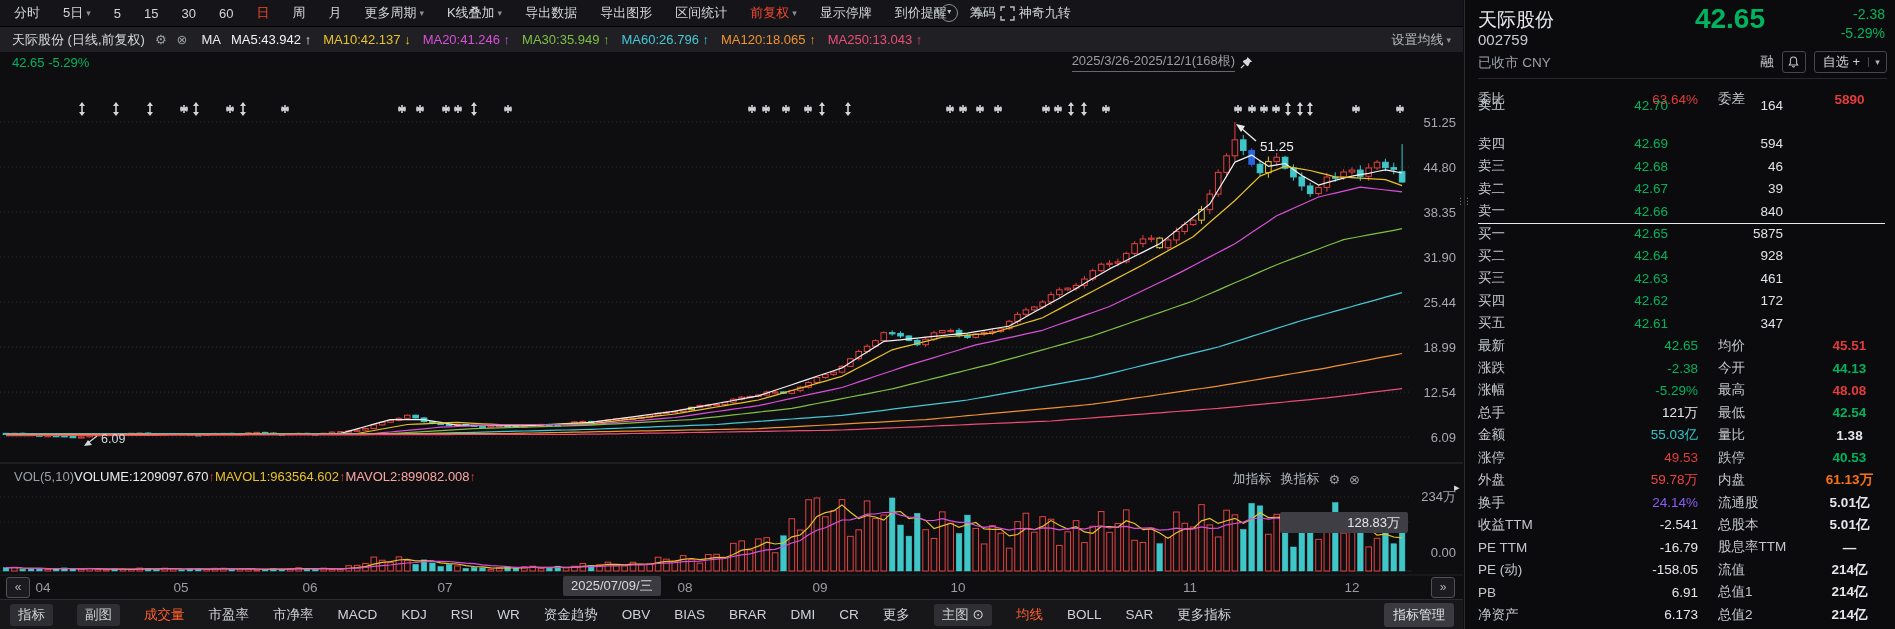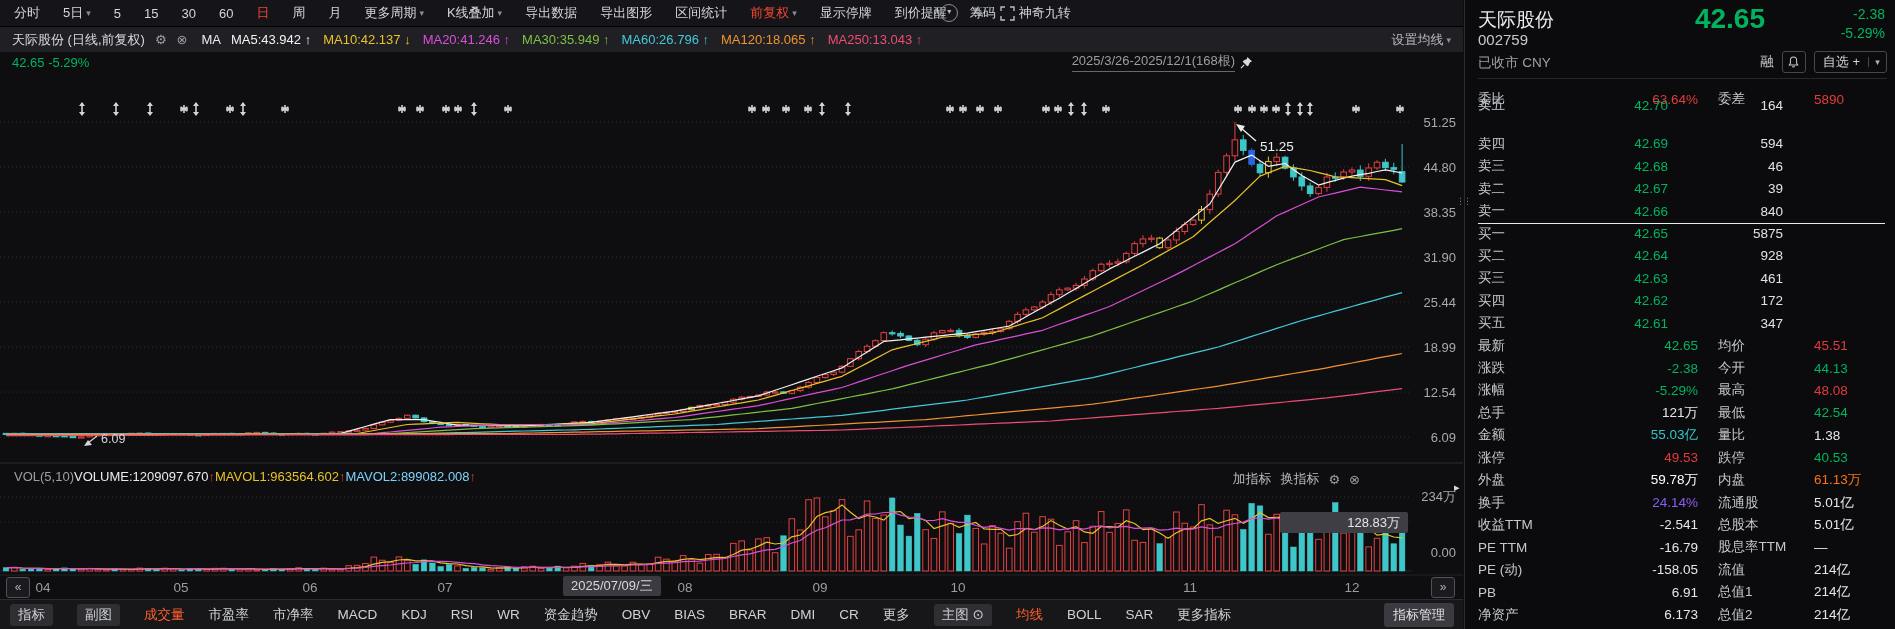--- a/index.html
+++ b/index.html
@@ -42,21 +42,21 @@
   .tabchip{background:#2e2e33;border-radius:3px;padding:2px 8px;}
   #manageBtn{position:absolute;right:9px;top:3px;background:#3a3a40;border-radius:3px;
              padding:3px 9px;color:#e0e2e5;font-size:13px;}
   
   #panel{left:1464px;top:0;width:431px;height:629px;background:#0b0b0d;border-left:1px solid #2b2b30;
          box-sizing:border-box;z-index:4;}
   .prow{position:absolute;left:0;width:431px;height:22px;display:flex;align-items:center;font-size:13.5px;}
   .pl{width:90px;padding-left:13px;color:#c4c8cd;box-sizing:content-box;white-space:nowrap;}
   .pv1{width:130px;text-align:right;}
   .pl2{margin-left:20px;width:96px;color:#c4c8cd;white-space:nowrap;}
-  .pv2{flex:1;text-align:left;padding-right:11px;}
+  .pv2{flex:1;text-align:center;padding-right:11px;font-weight:bold;}
   .op{width:100px;text-align:right;}
   .oq{width:115px;text-align:right;color:#dfe2e5;}
   #obSep{position:absolute;left:13px;right:10px;height:1px;background:#e8eaec;}
   #pDivider{position:absolute;left:13px;right:8px;top:78px;height:1px;background:#26262b;}
 </style>
 </head>
 <body>
 
 <div id="app">
 
@@ -814,21 +814,21 @@
       <path d="M84 446l8-1-4-5z" fill="#d4d6d9"></path>
       <text x="101" y="443" font-size="12.5" fill="#d4d6d9">6.09</text>
     </svg>
 
   <div class="abs row" id="volHeader" style="left:14px;top:469px;font-size:13px;z-index:3;">
       <span style="color: rgb(154, 160, 166);">VOL(5,10)</span>
       <span style="color: rgb(232, 234, 236);">VOLUME:1209097.670</span>
       <span style="color: rgb(226, 59, 59);">↑</span>
       <span style="color: rgb(232, 194, 41);">MAVOL1:963564.602</span>
       <span style="color: rgb(226, 59, 59);">↑</span>
-      <span style="color: #7dd3fc;">MAVOL2:899082.008</span>
+      <span style="color: #fca5a5;">MAVOL2:899082.008</span>
       <span style="color: rgb(226, 59, 59);">↑</span>
     </div>
   <div id="volRight" class="abs">
     <span>加指标</span>
     <span>换指标</span>
     <span class="ico">⚙</span>
     <span class="ico">⊗</span>
   </div>
   <div id="volChip" class="abs">
     <span>128.83万</span>
@@ -978,21 +978,21 @@
           <span class="pv2" style="color: rgb(228, 230, 233);">1.38</span>
         </div>
         <div class="prow" style="top: 446.72px;">
           <span class="pl">涨停</span>
           <span class="pv1" style="color: rgb(226, 59, 59);">49.53</span>
           <span class="pl2">跌停</span>
           <span class="pv2" style="color: rgb(0, 179, 95);">40.53</span>
         </div>
         <div class="prow" style="top: 469.14px;">
           <span class="pl">外盘</span>
-          <span class="pv1" style="color: #ffffff;">59.78万</span>
+          <span class="pv1" style="color: #ef4444;">59.78万</span>
           <span class="pl2">内盘</span>
           <span class="pv2" style="color: #f97316;">61.13万</span>
         </div>
         <div class="prow" style="top: 491.56px;">
           <span class="pl">换手</span>
           <span class="pv1" style="color: #8b5cf6;">24.14%</span>
           <span class="pl2">流通股</span>
           <span class="pv2" style="color: rgb(228, 230, 233);">5.01亿</span>
         </div>
         <div class="prow" style="top: 513.98px;">

